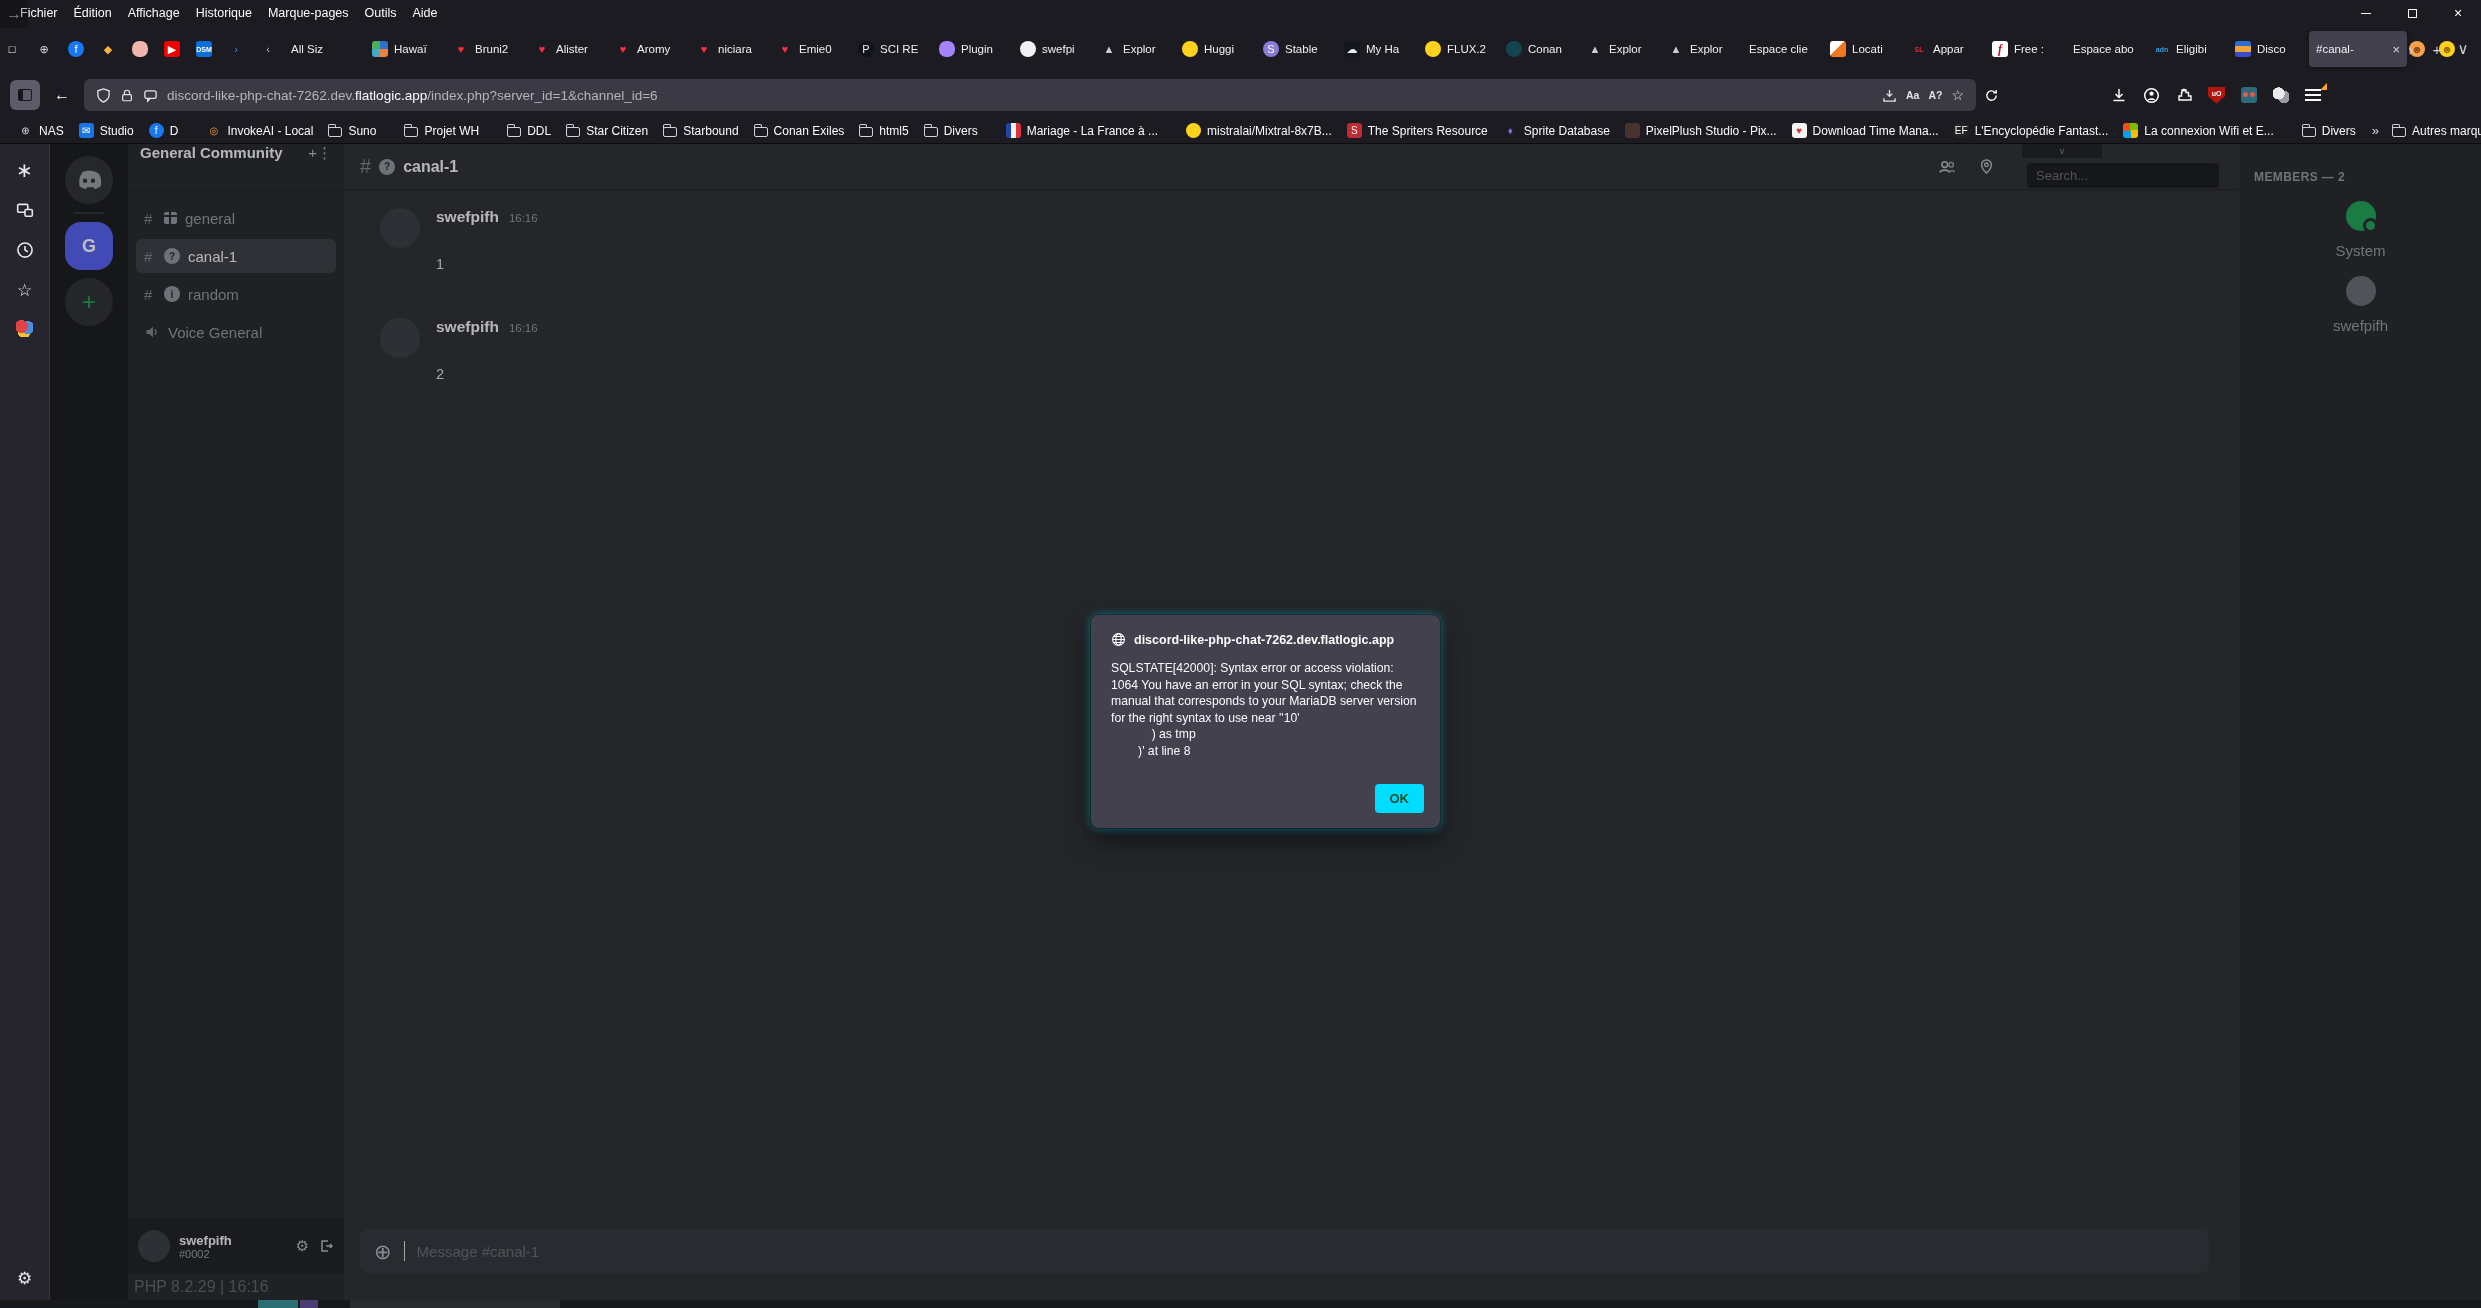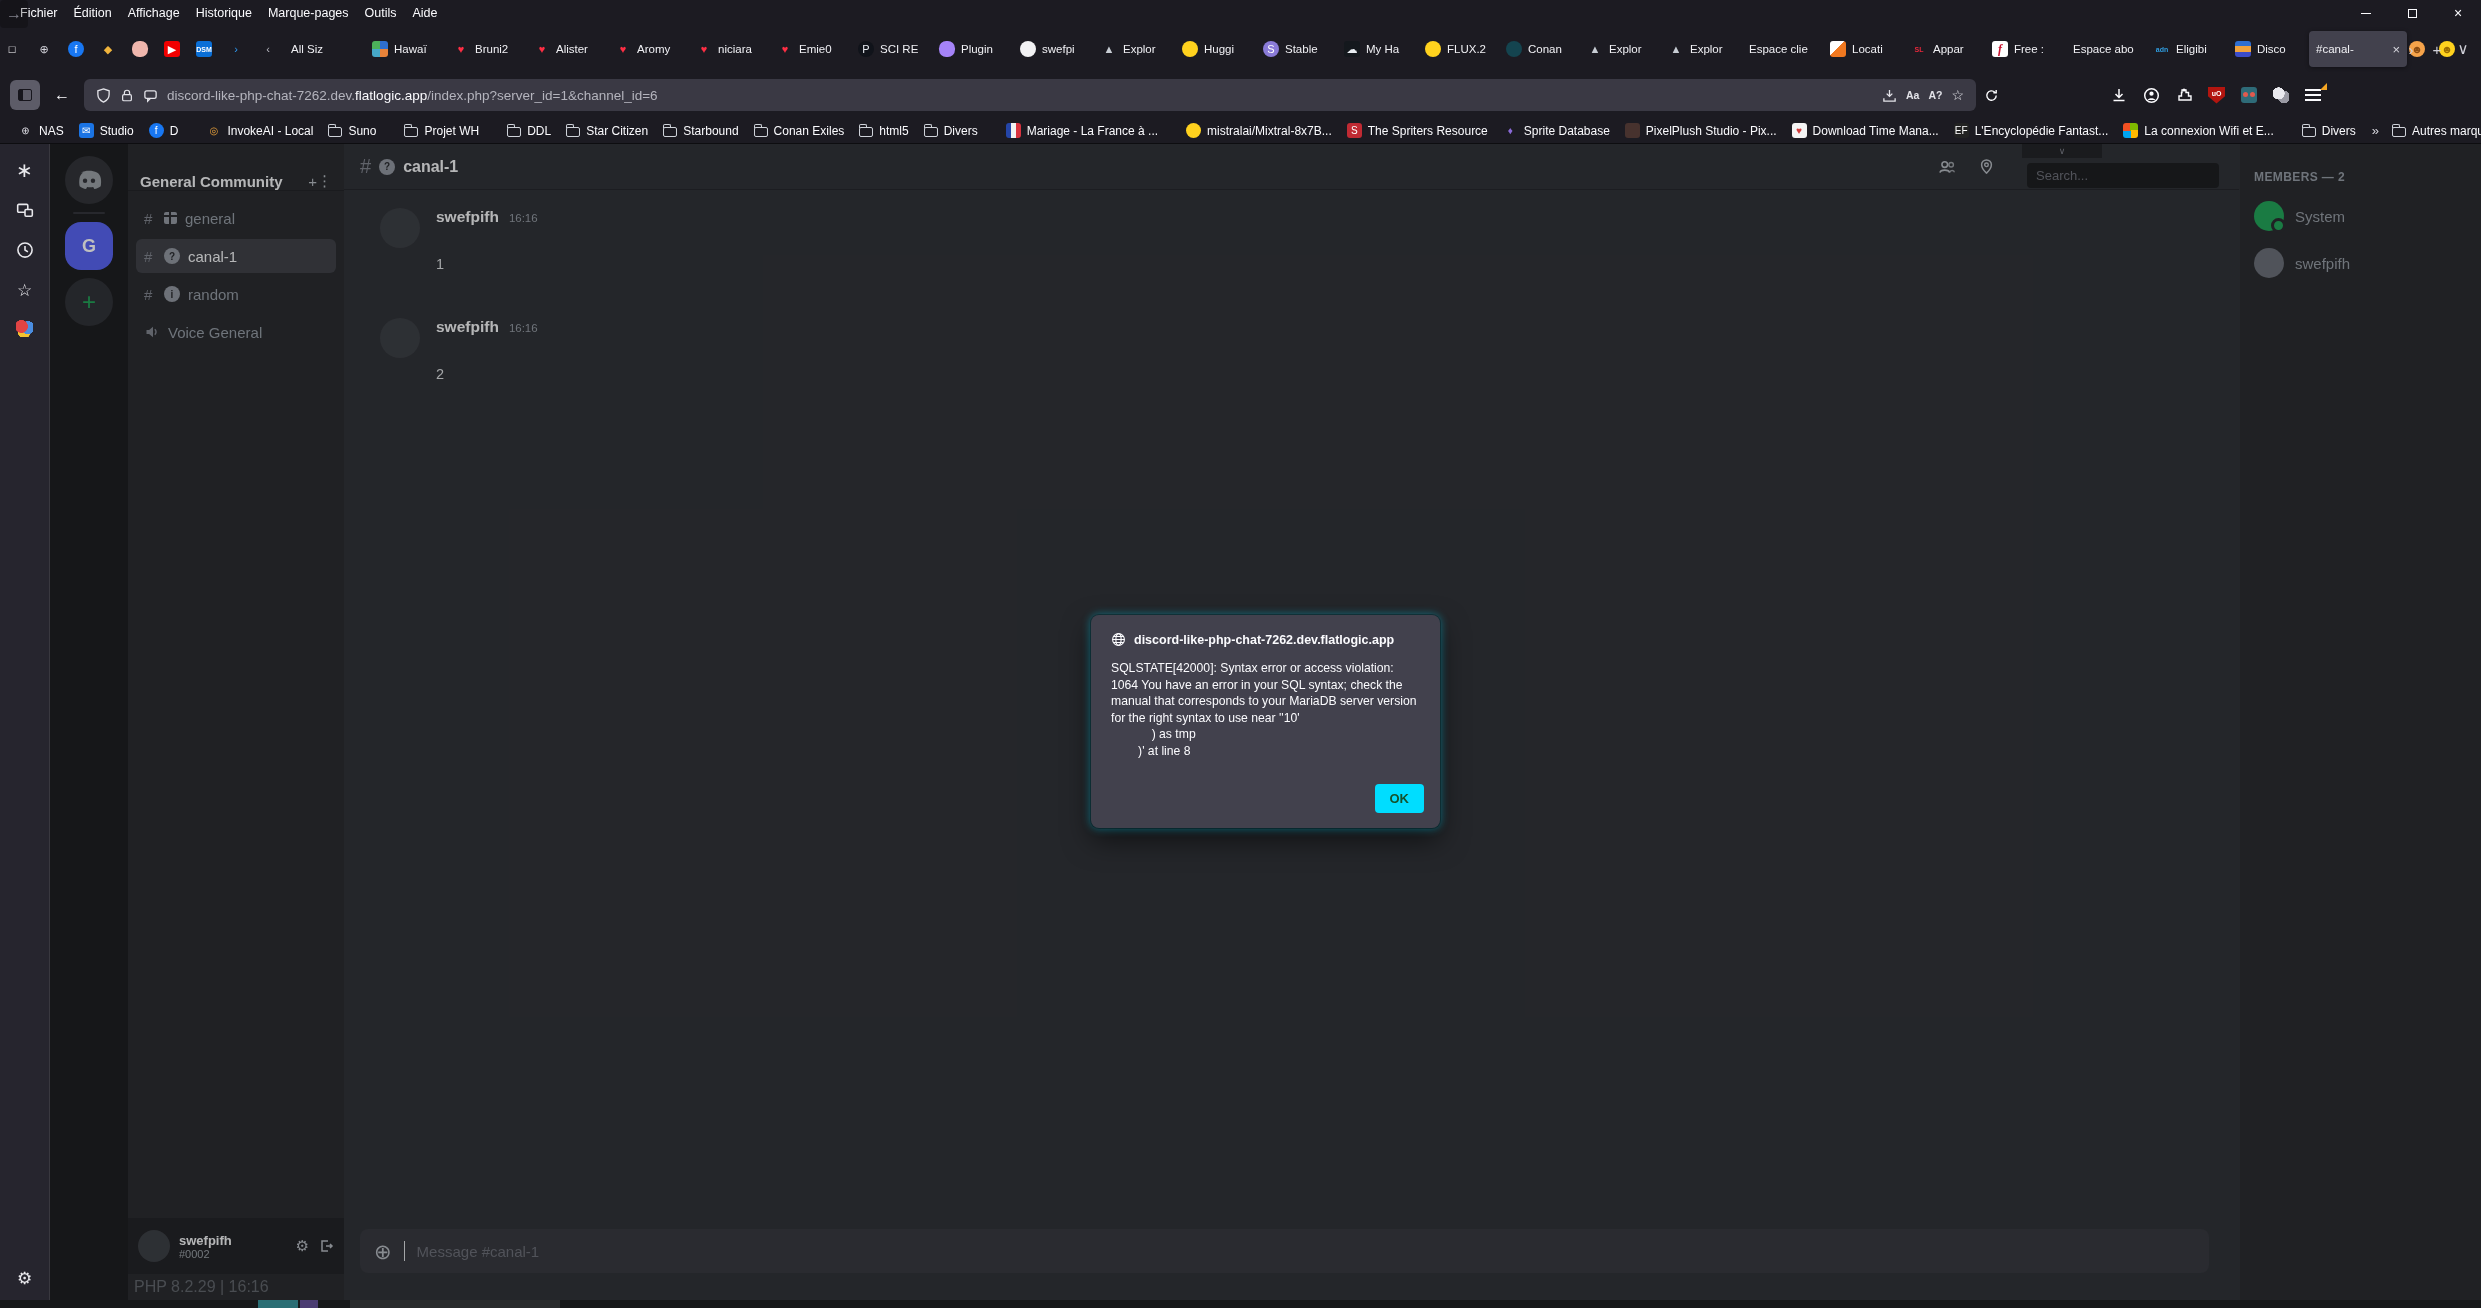--- a/index.html
+++ b/index.html
@@ -76,21 +76,21 @@
 
   
   .rail { position:absolute; top:0; bottom:0; left:0; width:78px; background:#1e1f22; display:flex; flex-direction:column; align-items:center; padding-top:12px; gap:8px; }
   .home-btn { width:48px; height:48px; border-radius:50%; background:#33353a; display:flex; align-items:center; justify-content:center; }
   .rail-divider { width:32px; height:2px; border-radius:1px; background:#35363c; }
   .gserver { width:48px; height:48px; border-radius:16px; background:#5865f2; color:#fff; font-size:18px; font-weight:bold; display:flex; align-items:center; justify-content:center; }
   .add-server { width:48px; height:48px; border-radius:50%; background:#313338; color:#23a559; font-size:24px; display:flex; align-items:center; justify-content:center; }
 
   
   .csidebar { position:absolute; top:0; bottom:0; left:78px; width:216px; background:#2b2d31; }
-  .sb-header { height:47px; border-bottom:1px solid #232428; display:flex; align-items:flex-end; padding:0 12px; }
+  .sb-header { height:47px; border-bottom:1px solid #232428; display:flex; align-items:flex-start; padding:0 12px; }
   .sb-title { flex:1; font-size:15px; font-weight:bold; color:#f2f3f5; white-space:nowrap; overflow:hidden; }
   .sb-ic { color:#b5bac1; font-size:15px; }
   .chan-list { padding:10px 8px; }
   .chan { height:34px; margin-bottom:4px; border-radius:6px; display:flex; align-items:center; gap:8px; padding:0 8px; color:#949ba4; font-size:15px; }
   .chan.active { background:#404249; color:#f2f3f5; }
   .chan .hash { width:12px; font-size:15px; color:#80848e; }
   .chan .name { flex:1; white-space:nowrap; overflow:hidden; }
   .chan .speaker { display:none; }
   .chan.voice .speaker { display:flex; }
   .badge { flex:none; width:16px; height:16px; border-radius:50%; display:flex; align-items:center; justify-content:center; font-size:10px; font-weight:bold; }
@@ -126,21 +126,21 @@
 
   .input-bar { position:absolute; left:16px; right:30px; bottom:27px; height:44px; background:#383a40; border-radius:8px; display:flex; align-items:center; padding:0 14px; gap:12px; }
   .plus-circle { color:#b5bac1; font-size:21px; line-height:1; }
   .caret { width:1px; height:20px; background:#dbdee1; }
   .input-bar input { flex:1; background:transparent; border:none; outline:none; color:#dbdee1; font-size:15px; font-family:inherit; }
   .input-bar input::placeholder { color:#6d6f78; }
 
   
   .members { position:absolute; top:0; bottom:0; right:0; width:241px; background:#2b2d31; }
   .m-header { margin:26px 0 0 14px; font-size:12px; font-weight:bold; color:#949ba4; letter-spacing:.4px; }
-  .member { display:flex; align-items:center; gap:11px; margin:17px 14px 0; }
+  .member { display:flex; align-items:center; gap:11px; margin:17px 14px 0;flex-direction:column; }
   .m-avatar { position:relative; flex:none; width:30px; height:30px; border-radius:50%; }
   .m-avatar.online::after { content:""; position:absolute; right:-2px; bottom:-2px; width:9px; height:9px; border-radius:50%; background:#23a55a; border:3px solid #2b2d31; }
   .m-name { font-size:15px; color:#959ba3; }
 
   
   .toast { position:absolute; left:84px; bottom:4px; font-size:16px; color:#62666c; }
   .dim { position:absolute; inset:0; background:rgba(0,0,0,.25); }
   .dialog { position:absolute; left:1041px; top:471px; width:349px; height:213px; background:#42414d; border-radius:8px; box-shadow:0 0 0 1px rgba(0,0,0,.35), 0 0 9px 1px rgba(0,221,255,.4), 0 12px 28px rgba(0,0,0,.55); }
   .dlg-title { display:flex; align-items:center; gap:8px; padding:17px 20px 0; font-size:12.5px; font-weight:bold; color:#fbfbfe; }
   .dlg-body { padding:13px 20px 0; font-size:12.2px; line-height:16.5px; color:#fbfbfe; white-space:pre-wrap; }

